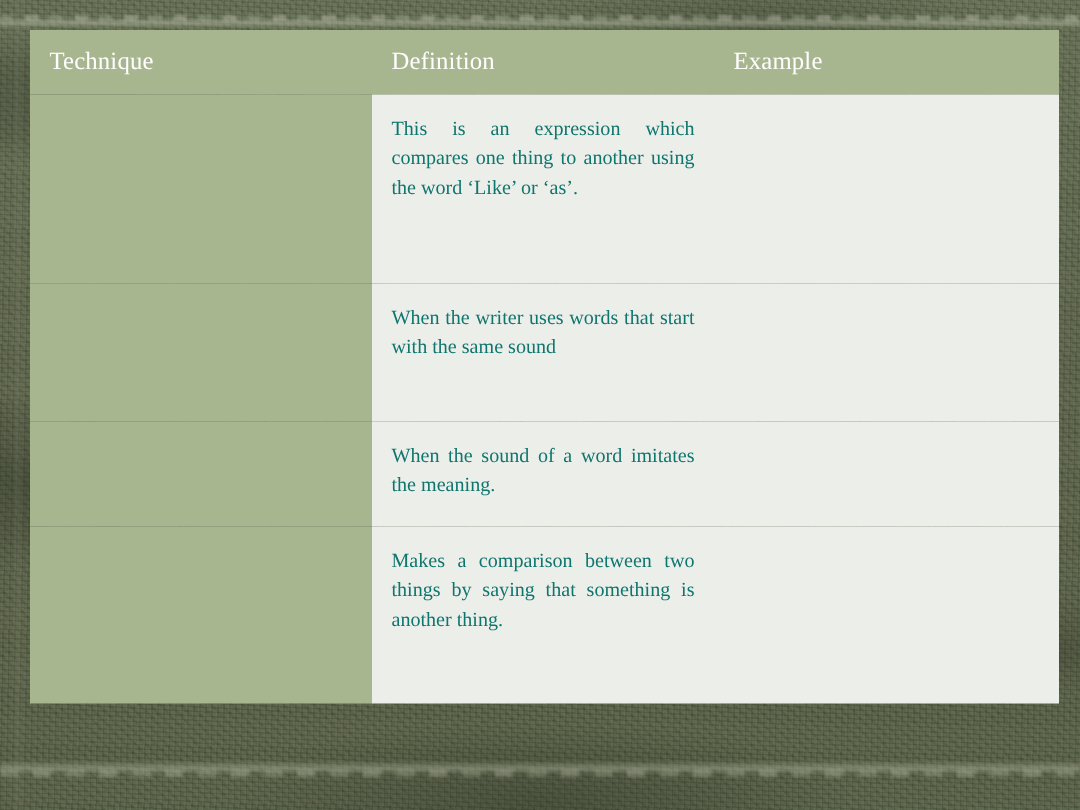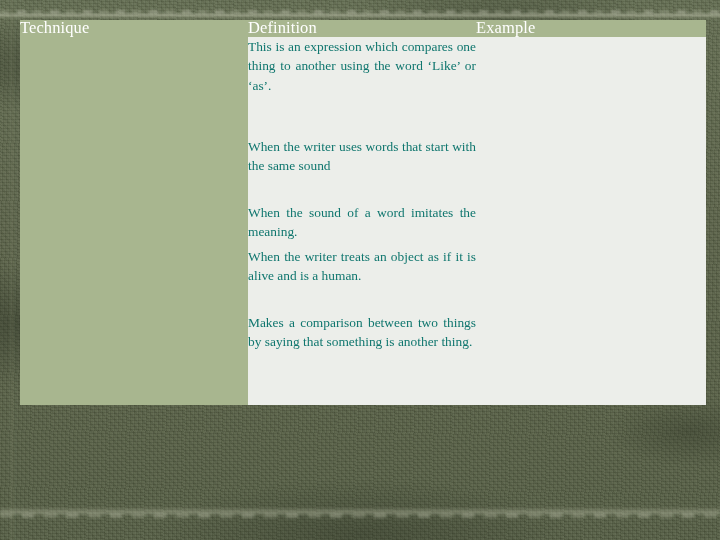--- a/index.html
+++ b/index.html
@@ -97,21 +97,21 @@
     left: 20px;
     top: 20px;
     width: 686px;
     border-collapse: separate;
     border-spacing: 0;
     table-layout: fixed;
   }
   #content-table td, #content-table th {
     vertical-align: top;
     border: 0;
-    padding: 0;
+    padding: 13px;
   }
 
   .col-technique { width: 228px; }
   .col-definition { width: 228px; }
   .col-example   { width: 230px; }
 
   .header-cell {
     background: #a8b68f;
     color: #ffffff;
     font-size: 16.5px;
@@ -189,24 +189,19 @@
     <tr class="row-2">
       <td class="body-cell cell-technique"></td>
       <td class="body-cell cell-definition">When the writer uses words that start with the same sound</td>
       <td class="body-cell last cell-example"></td>
     </tr>
     <tr class="row-3">
       <td class="body-cell cell-technique"></td>
       <td class="body-cell cell-definition">When the sound of a word imitates the meaning.</td>
       <td class="body-cell last cell-example"></td>
     </tr>
-    <tr class="row-4">
-      <td class="body-cell cell-technique"></td>
-      <td class="body-cell cell-definition">When the writer treats an object as if it is alive and is a human.</td>
-      <td class="body-cell last cell-example"></td>
-    </tr>
     <tr class="row-5">
       <td class="body-cell bottom cell-technique"></td>
       <td class="body-cell bottom cell-definition">Makes a comparison between two things by saying that something is another thing.</td>
       <td class="body-cell bottom last cell-example"></td>
     </tr>
   </tbody>
 </table>
 
 </body></html>

